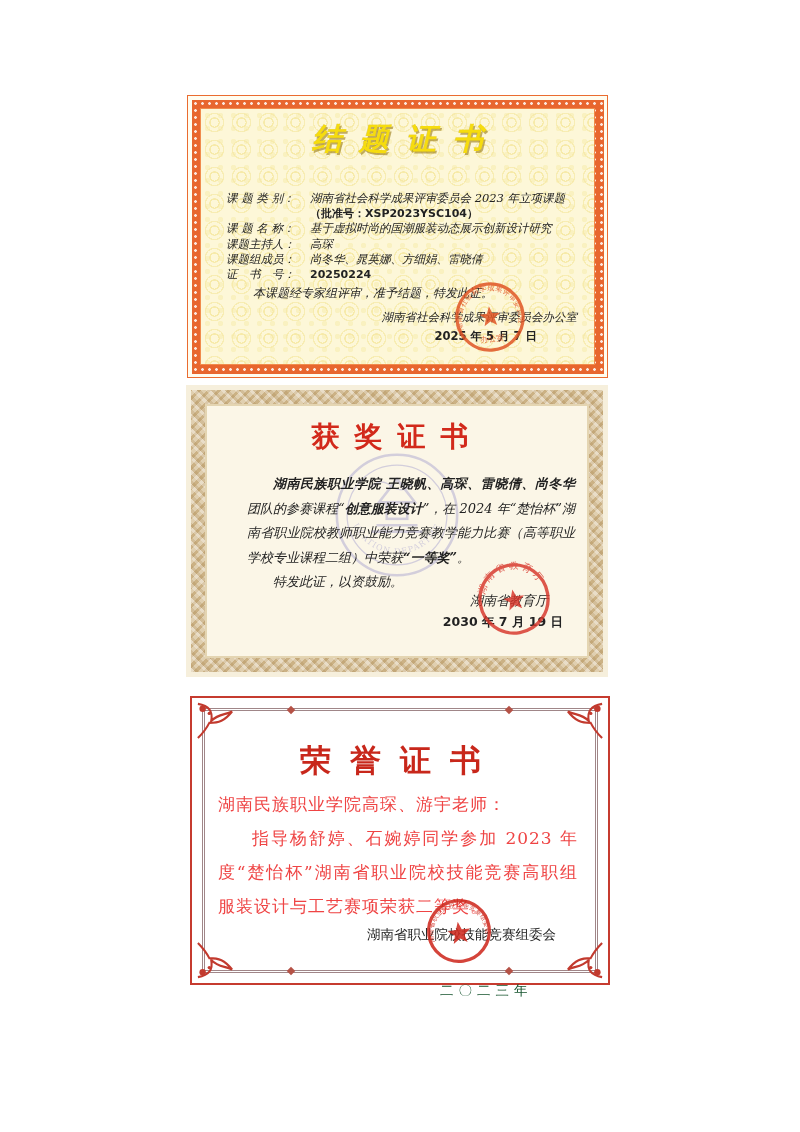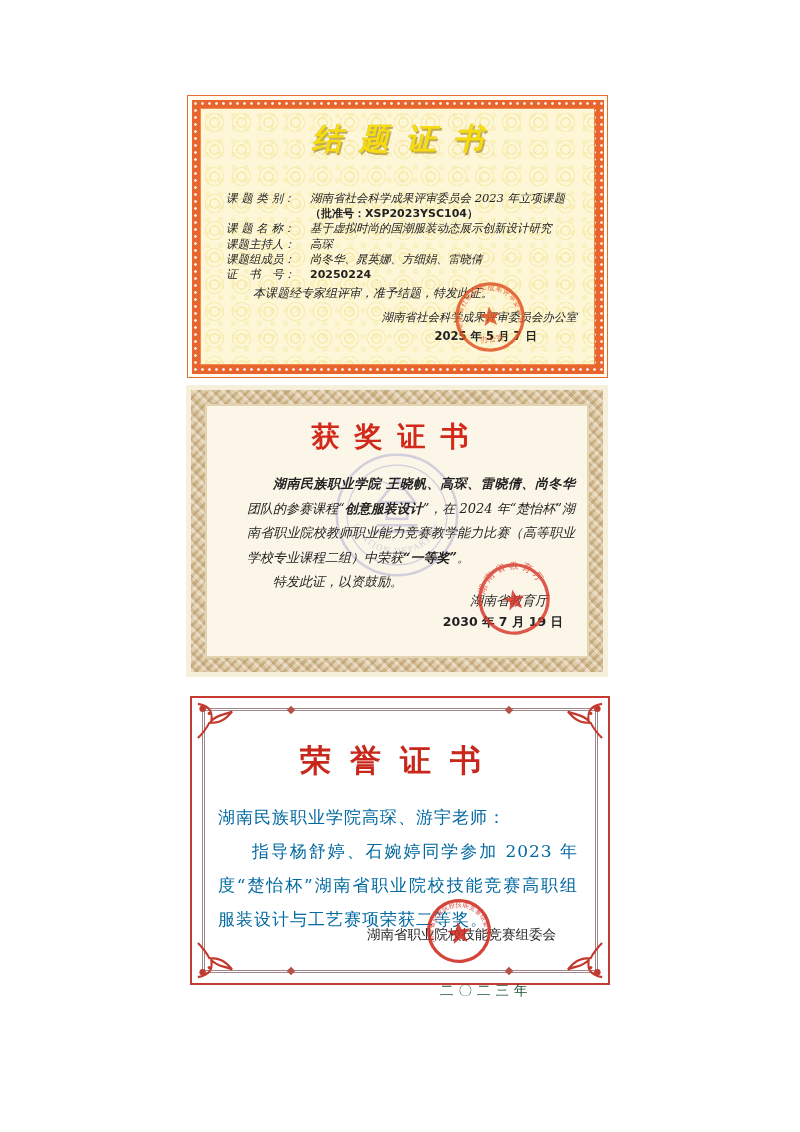--- a/index.html
+++ b/index.html
@@ -55,21 +55,21 @@
          border:2px solid #c63b2f;background:#fff;}
   .c3-frame{position:absolute;inset:10px;border:3px double #a08688;}
   .c3-corner{position:absolute;width:38px;height:38px;}
   .c3-corner.tl{left:4px;top:4px;}
   .c3-corner.tr{right:4px;top:4px;transform:scaleX(-1);}
   .c3-corner.bl{left:4px;bottom:4px;transform:scaleY(-1);}
   .c3-corner.br{right:4px;bottom:4px;transform:scale(-1,-1);}
   .c3-diamond{position:absolute;width:6px;height:6px;background:#b55246;transform:rotate(45deg);}
   .c3-title{position:absolute;left:0;right:0;top:42px;text-align:center;font-size:31px;font-weight:bold;
             letter-spacing:19px;color:#c8271b;}
-  .c3-text{position:absolute;left:26px;right:30px;top:102px;font-size:17px;line-height:34px;color:#0369a1;
+  .c3-text{position:absolute;left:26px;right:30px;top:89px;font-size:17px;line-height:34px;color:#ef4444;
            text-align:justify;letter-spacing:1px;}
   .c3-text .salutation{display:block;}
   .c3-text p{margin:0;text-indent:2em;}
   .c3-issuer{position:absolute;right:52px;top:228px;font-size:13.5px;color:#222;}
   .c3-date{position:absolute;left:248px;top:252px;font-size:13.5px;letter-spacing:5px;color:#14532d;margin-top:32px;}
   .c3-seal{position:absolute;left:234px;top:200px;width:66px;height:66px;opacity:.88;transform:rotate(-8deg);}
 
   .seal-svg,.wm-svg{display:block;width:100%;height:100%;}
 </style>
 </head>

